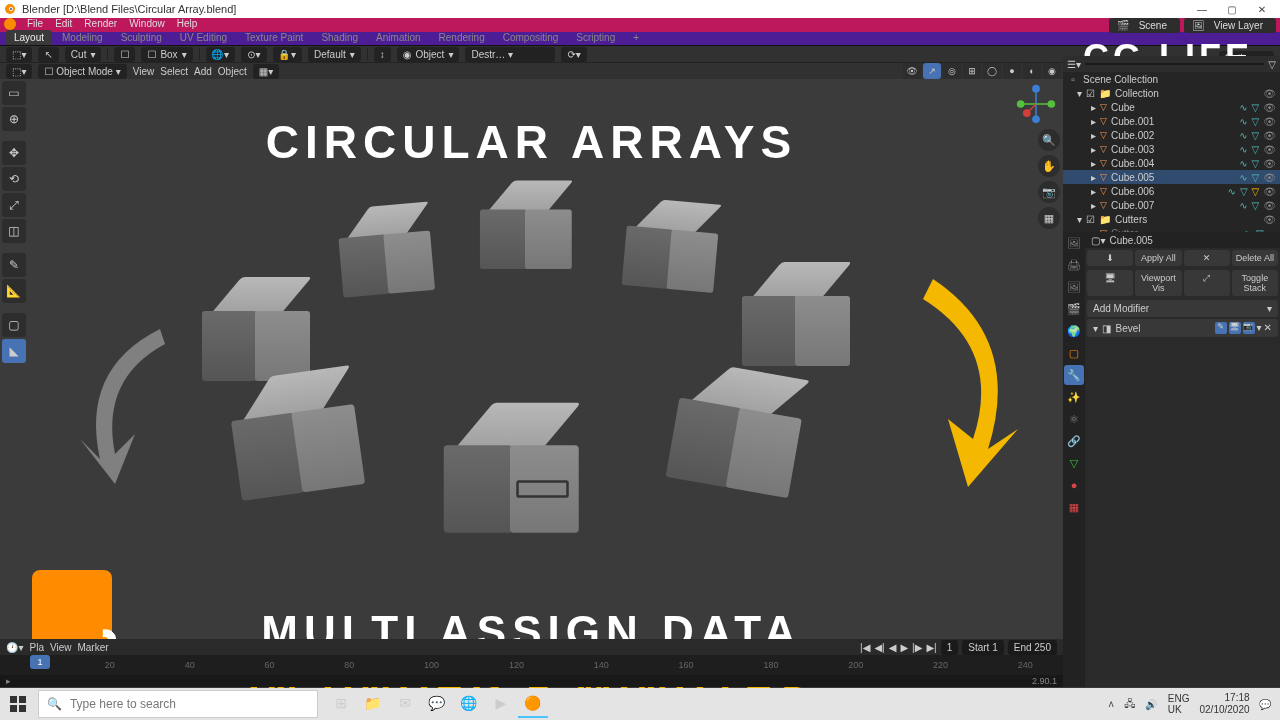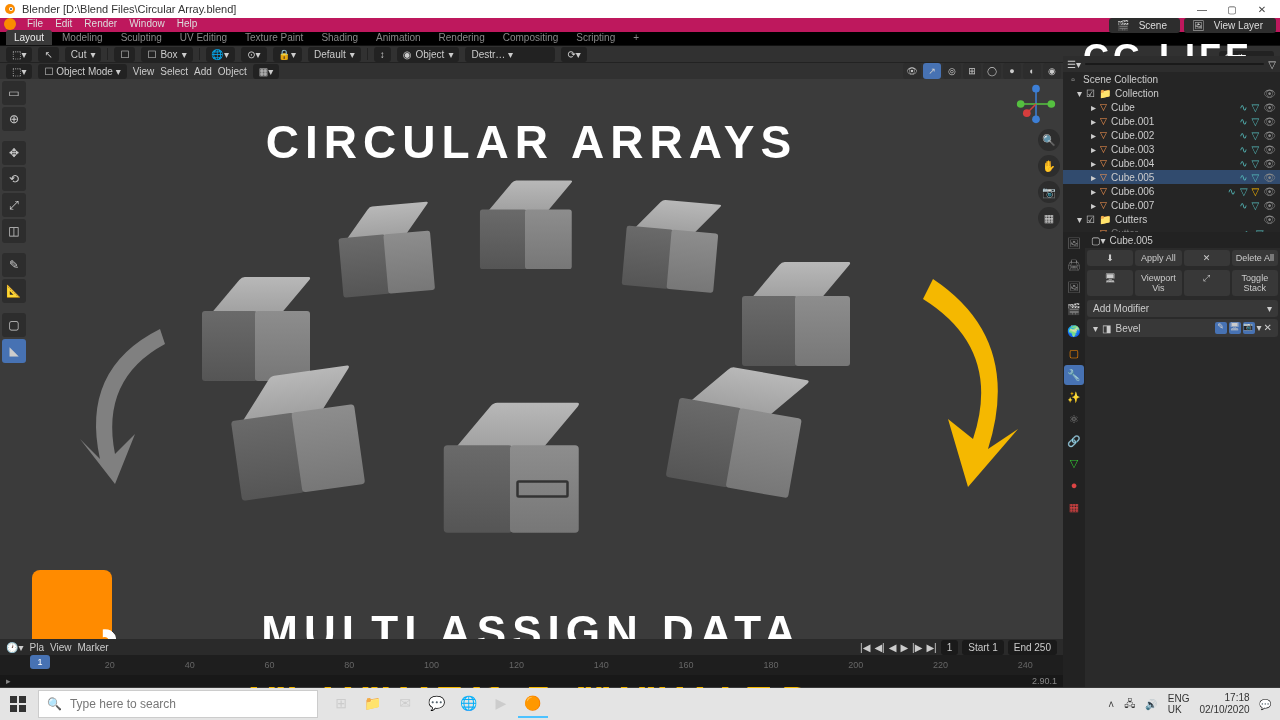--- a/index.html
+++ b/index.html
@@ -9,21 +9,21 @@
 .titlebar .app-icon { width:12px; height:12px; margin-right:6px; color:#fb8b00; }
 .winbtns { margin-left:auto; display:flex; gap:2px; }
 .winbtns span { width:28px; height:16px; display:flex; align-items:center; justify-content:center; color:#444; font-size:10px; }
 
 .menubar { height:14px; background:#be185d; display:flex; padding:0 4px; font-size:10px; gap:2px; }
 .menubar .blender-icon { width:12px; height:12px; margin-right:4px; background:#fb8b00; border-radius:50%; }
 .menubar span { padding:0 5px; color:#ddd; }
 .menubar .right { margin-left:auto; display:flex; gap:4px; align-items:center; }
 .rpill { background:#2d2d2d; border-radius:3px; padding:2px 8px; display:flex; gap:4px; align-items:center; font-size:10px; color:#ccc; }
 
-.wstabs { height:14px; background:#000000; display:flex; align-items:flex-end; padding:0 6px; font-size:10px; gap:2px; border-bottom:1px solid #111; }
+.wstabs { height:14px; background:#4c1d95; display:flex; align-items:flex-end; padding:0 6px; font-size:10px; gap:2px; border-bottom:1px solid #111; }
 .wstabs span { padding:2px 8px; color:#888; border-radius:3px 3px 0 0; }
 .wstabs span.active { background:#393939; color:#eee; }
 
 .toolhdr { height:17px; background:#313131; display:flex; align-items:center; padding:0 6px; font-size:10px; gap:6px; border-bottom:1px solid #222; }
 .toolhdr .pill { background:#222; border-radius:3px; padding:2px 6px; display:flex; gap:4px; align-items:center; }
 .toolhdr .sep { width:1px; height:12px; background:#222; }
 .toolhdr .right { margin-left:auto; display:flex; gap:4px;margin-top:8px; }
 
 .toolhdr2 { height:16px; background:#313131; display:flex; align-items:center; padding:0 6px; font-size:10px; gap:6px; }
 .toolhdr2 .pill { background:#222; border-radius:3px; padding:2px 6px; }

